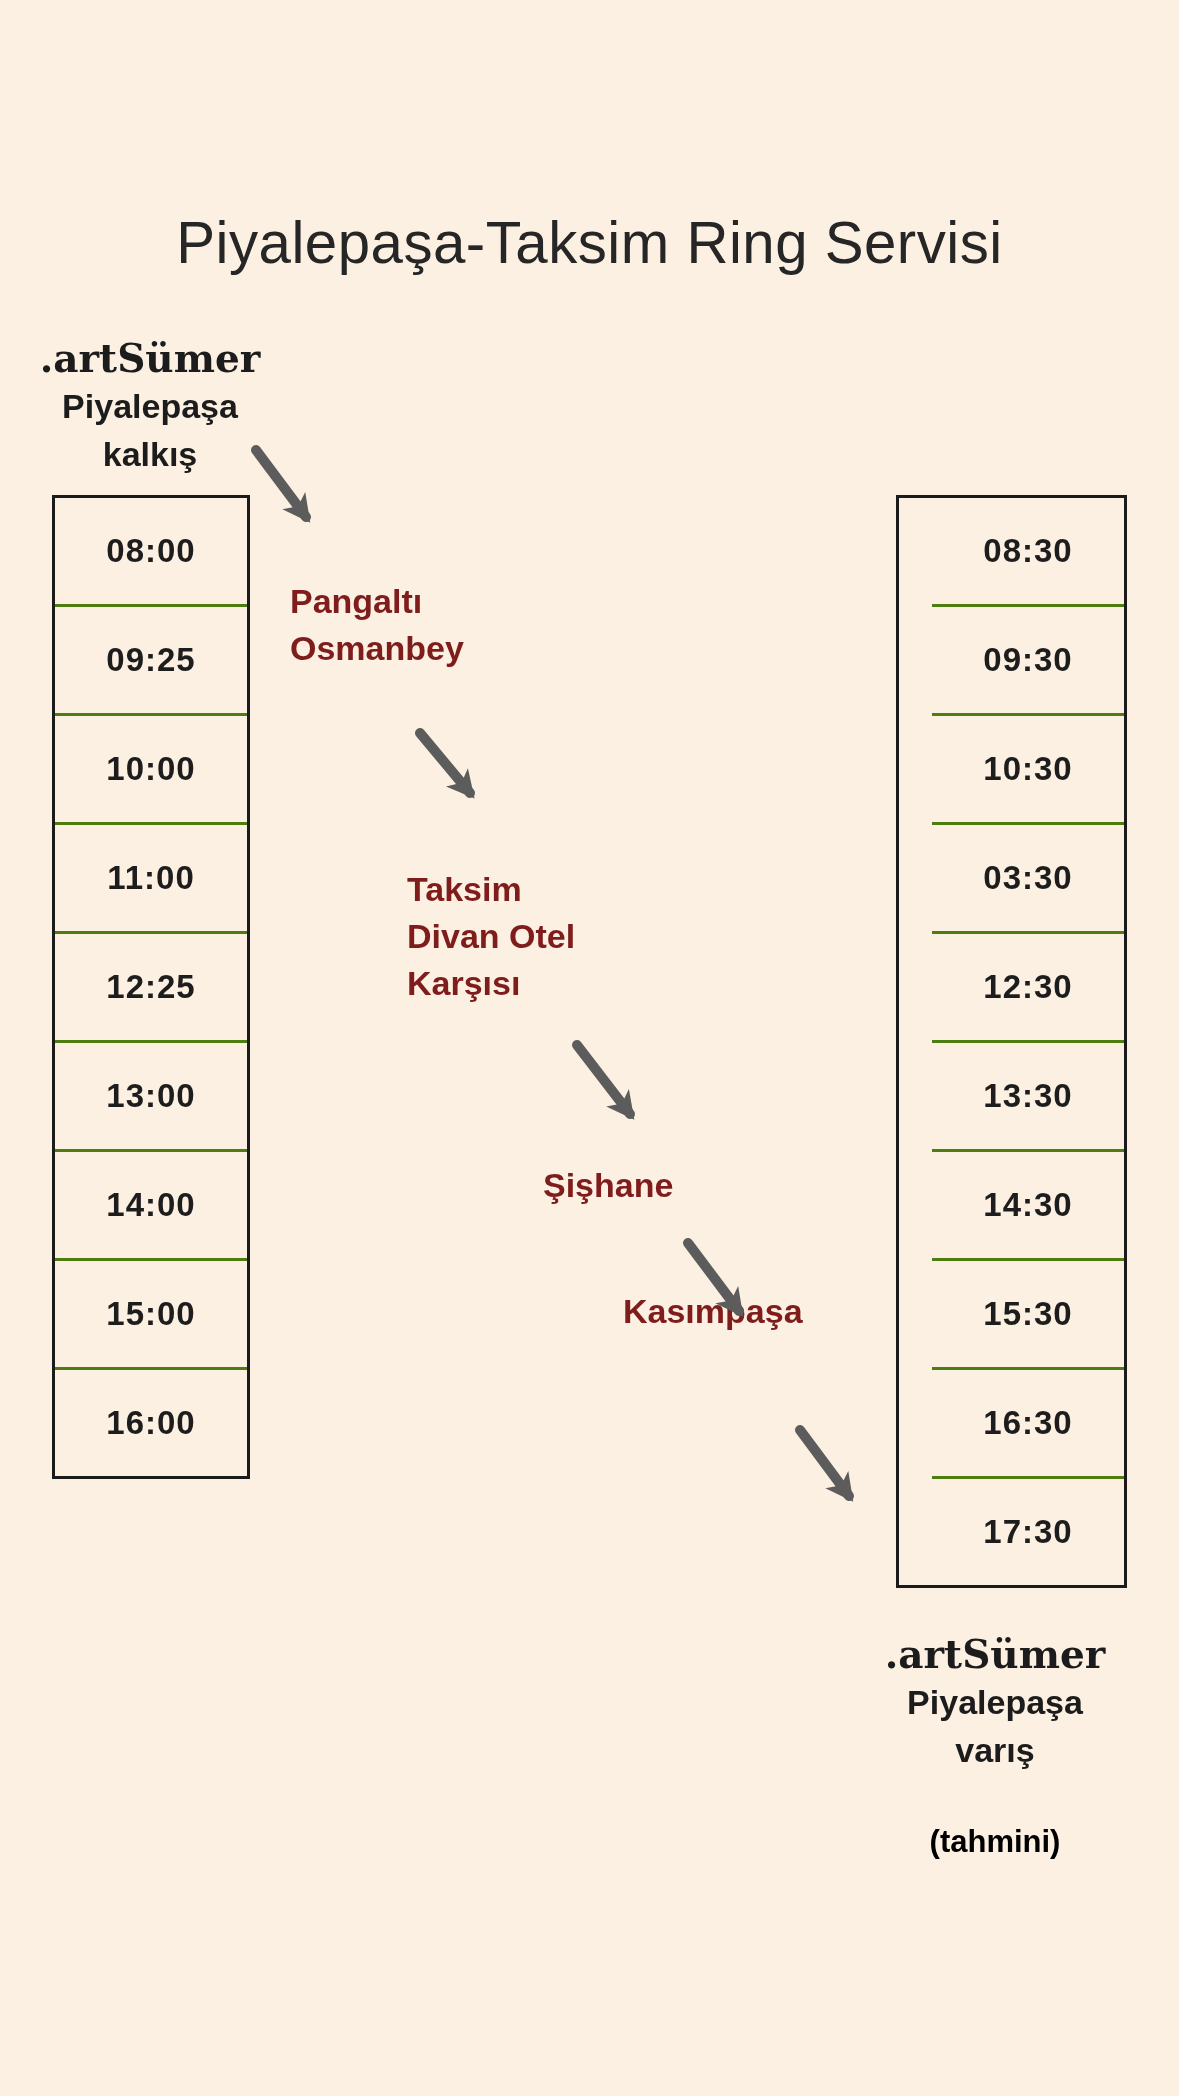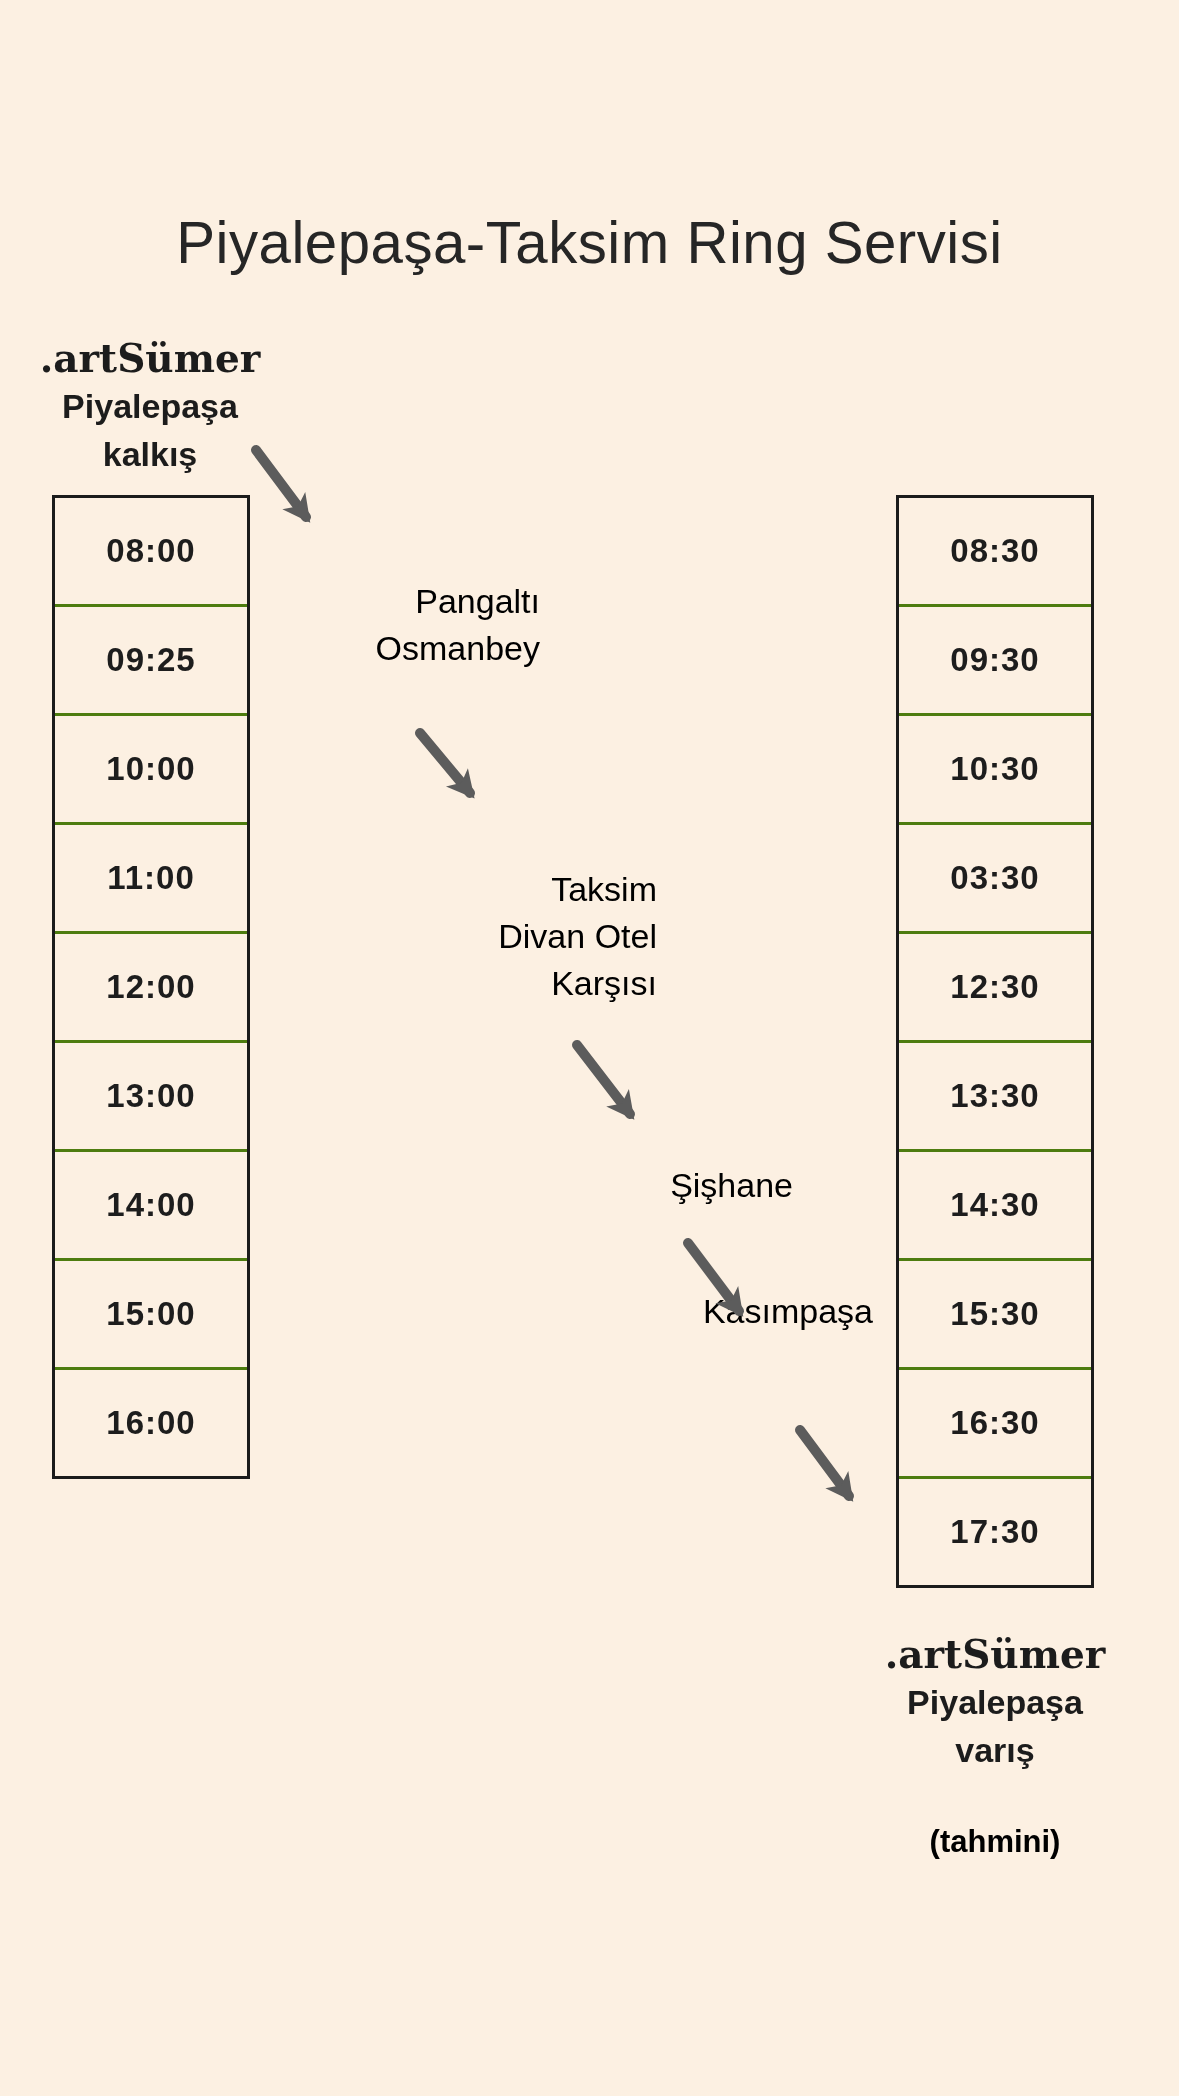--- a/index.html
+++ b/index.html
@@ -50,41 +50,41 @@
   #arrival-label   { left: 870px; top: 1630px; width: 250px; }
 
   .timetable {
     position: absolute;
     top: 495px;
     width: 192px;
     border: 3px solid #1b1b1b;
     background: #fcf0e2;
   }
   #departure-table { left: 52px; }
-  #arrival-table   { left: 896px; }
+  #arrival-table   { left: 896px; padding-left: 33px; }
   .time-cell {
     height: 106px;
     border-bottom: 3px solid #4d7c0f;
     display: flex;
     align-items: center;
     justify-content: center;
     font-size: 33px;
     font-weight: 700;
     letter-spacing: 1px;
     color: #1d1d1d;
   }
   .time-cell:last-child { border-bottom: none; }
 
   .stop-label {
     position: absolute;
-    text-align: right;
-    font-weight: 400;
+    text-align: left;
+    font-weight: 700;
     font-size: 34px;
     line-height: 47px;
-    color: #000000;
+    color: #7f1d1d;
   }
   #stop-pangalti  { left: 290px; top: 578px;  width: 250px; }
   #stop-taksim    { left: 407px; top: 866px;  width: 250px; }
   #stop-sishane   { left: 543px; top: 1162px; width: 250px; }
   #stop-kasimpasa { left: 623px; top: 1288px; width: 250px; }
 
   .arrows-overlay {
     position: absolute;
     left: 0; top: 0;
     width: 1179px;
@@ -103,21 +103,21 @@
     <div class="brand-line">.artSümer</div>
     <div class="label-line">Piyalepaşa</div>
     <div class="label-line">kalkış</div>
   </div>
 
   <div class="timetable" id="departure-table">
       <div class="time-cell">08:00</div>
       <div class="time-cell">09:25</div>
       <div class="time-cell">10:00</div>
       <div class="time-cell">11:00</div>
-      <div class="time-cell">12:00</div>
+      <div class="time-cell">12:25</div>
       <div class="time-cell">13:00</div>
       <div class="time-cell">14:00</div>
       <div class="time-cell">15:00</div>
       <div class="time-cell">16:00</div>
     </div>
 
   <div class="timetable" id="arrival-table">
       <div class="time-cell">08:30</div>
       <div class="time-cell">09:30</div>
       <div class="time-cell">10:30</div>

